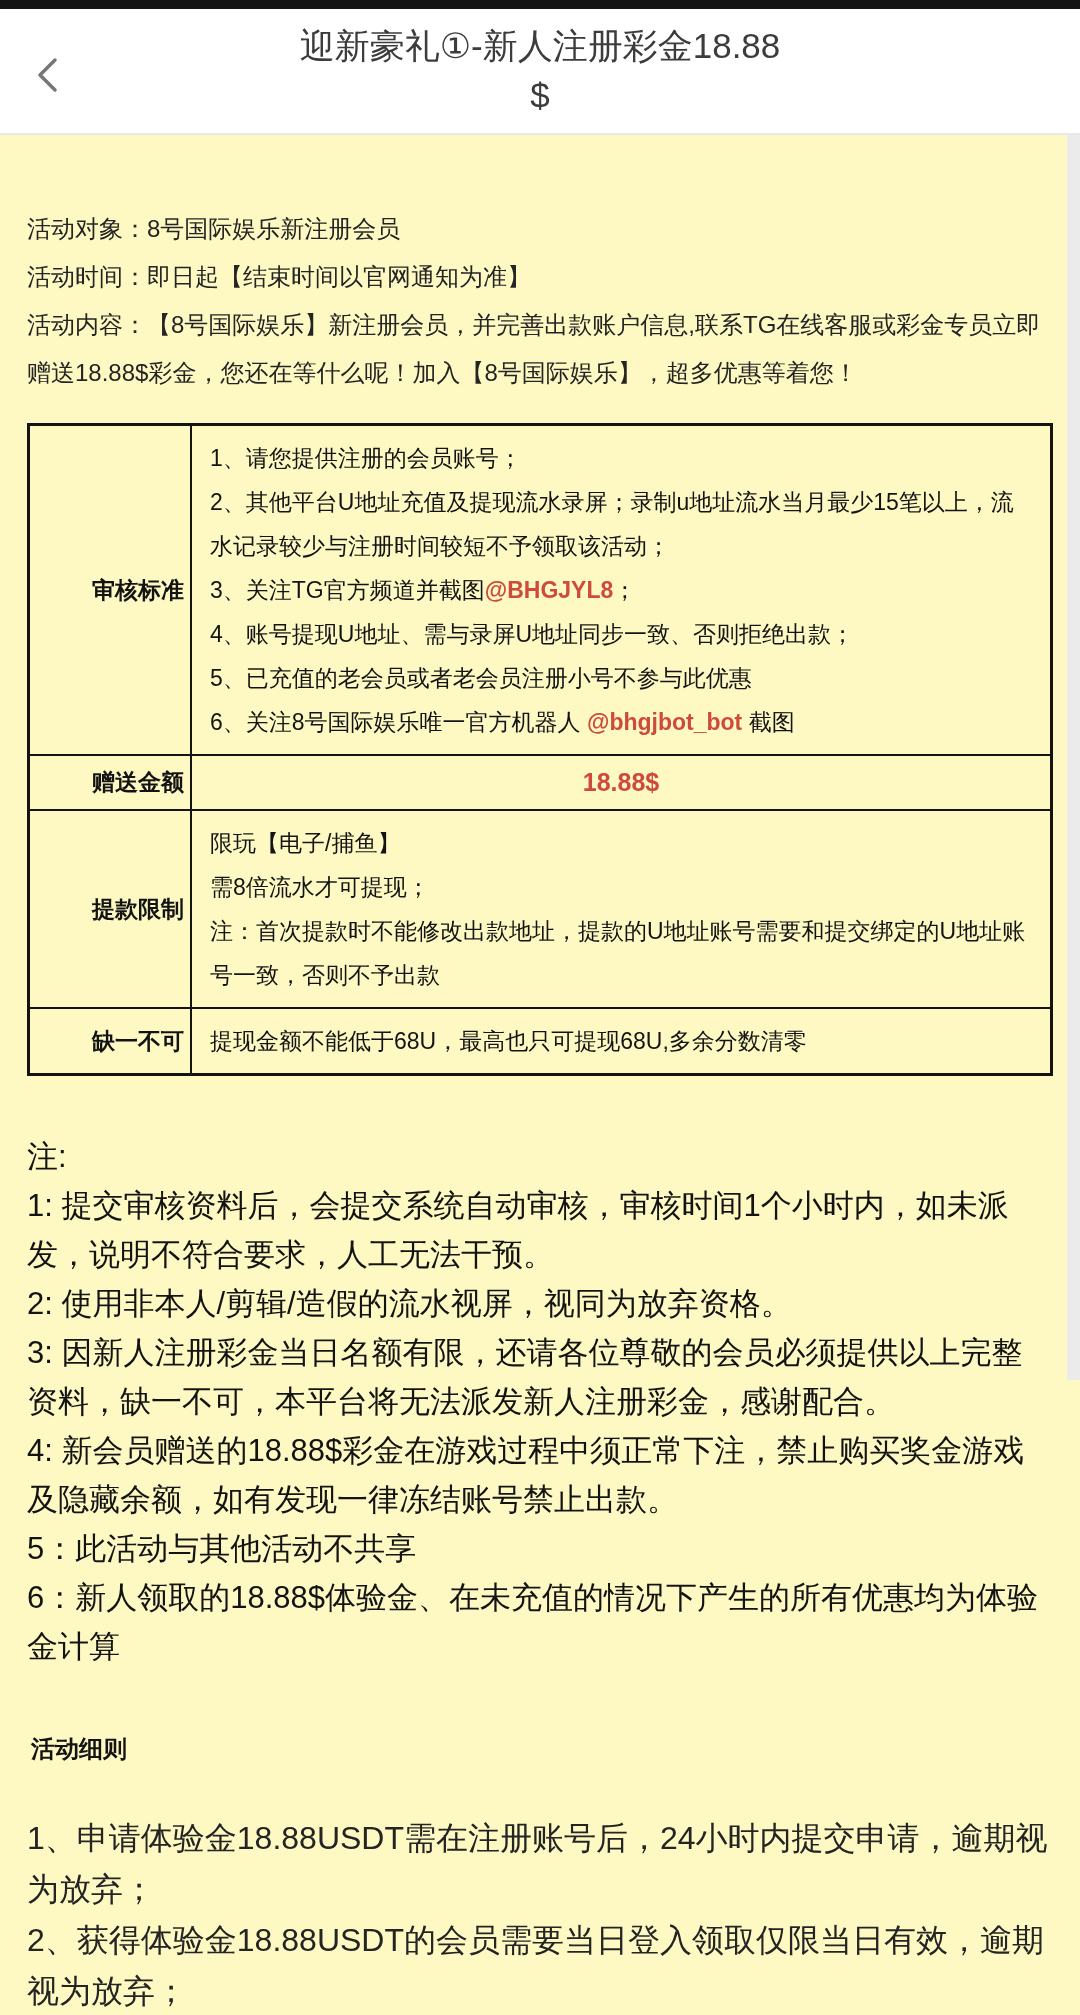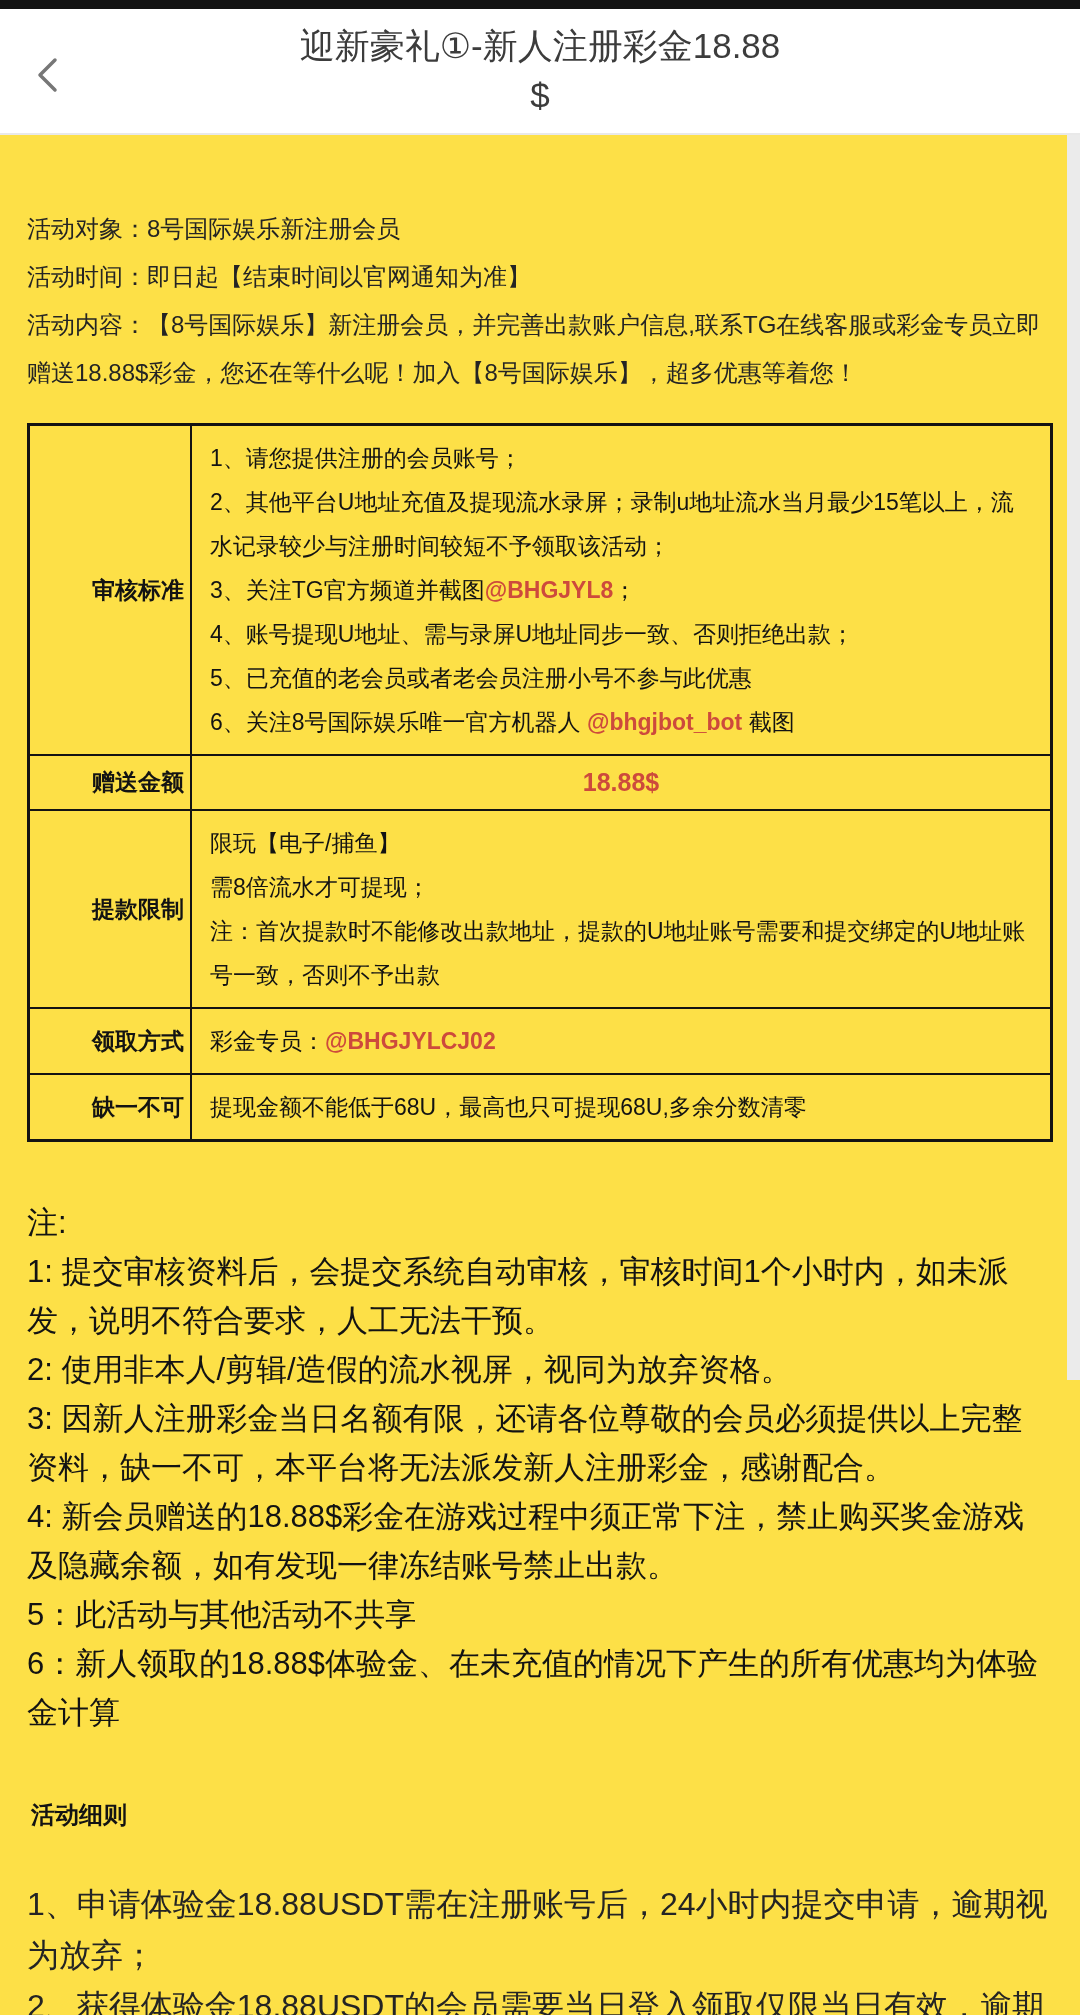--- a/index.html
+++ b/index.html
@@ -1,20 +1,20 @@
 <!DOCTYPE html>
 <html><head>
 <meta charset="utf-8">
 <style>
   html, body { margin: 0; padding: 0; background: #ffffff; }
   .screen {
     position: relative;
     width: 1080px;
     height: 2015px;
-    background: #fde047;
+    background: #fef9c3;
     overflow: hidden;
     font-family: "Liberation Sans", "DejaVu Sans", sans-serif;
     color: #222222;
   }
   .statusbar {
     height: 9px;
     background: #131313;
   }
   header.appbar {
     position: relative;
@@ -166,26 +166,20 @@
       </tr>
       <tr>
         <td class="row-label">提款限制</td>
         <td class="row-cell">
           <p>限玩【电子/捕鱼】</p>
           <p>需8倍流水才可提现；</p>
           <p>注：首次提款时不能修改出款地址，提款的U地址账号需要和提交绑定的U地址账号一致，否则不予出款</p>
         </td>
       </tr>
       <tr>
-        <td class="row-label">领取方式</td>
-        <td class="row-cell">
-          <p><span>彩金专员：</span><span class="red-link">@BHGJYLCJ02</span></p>
-        </td>
-      </tr>
-      <tr>
         <td class="row-label">缺一不可</td>
         <td class="row-cell">
           <p>提现金额不能低于68U，最高也只可提现68U,多余分数清零</p>
         </td>
       </tr>
     </tbody>
       </table>
 
     <div class="notes">
       <p>注:</p>

